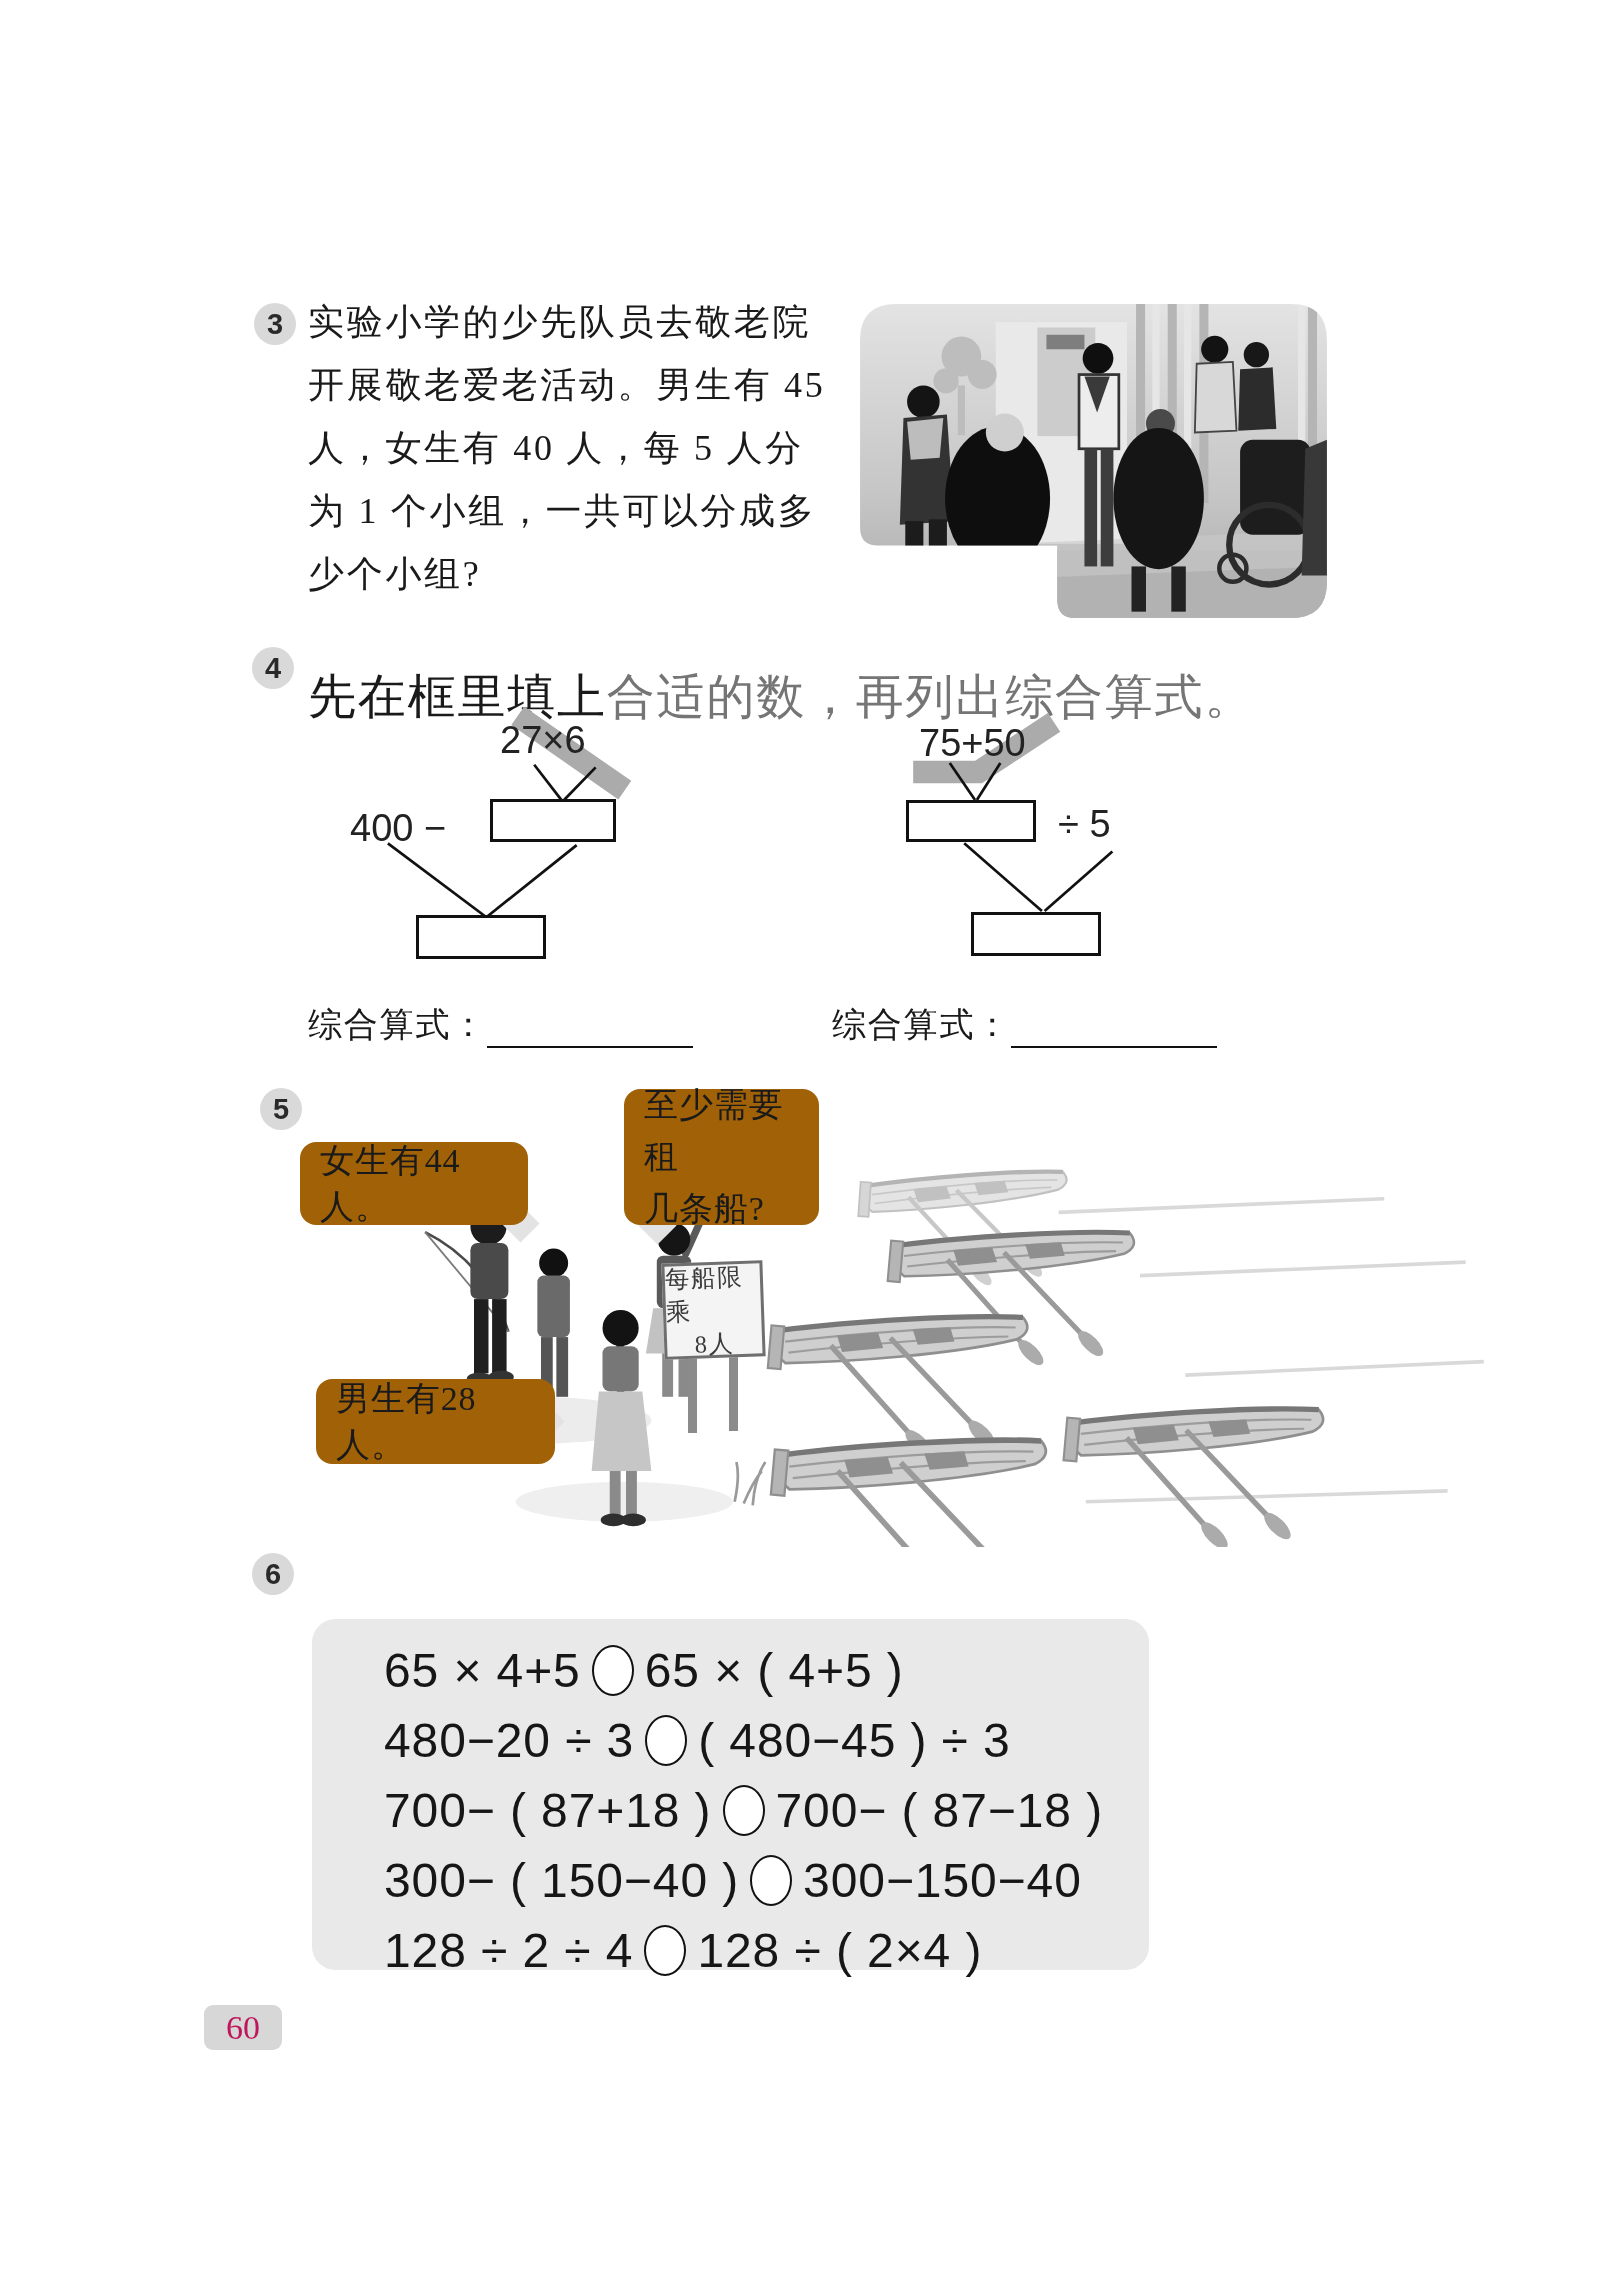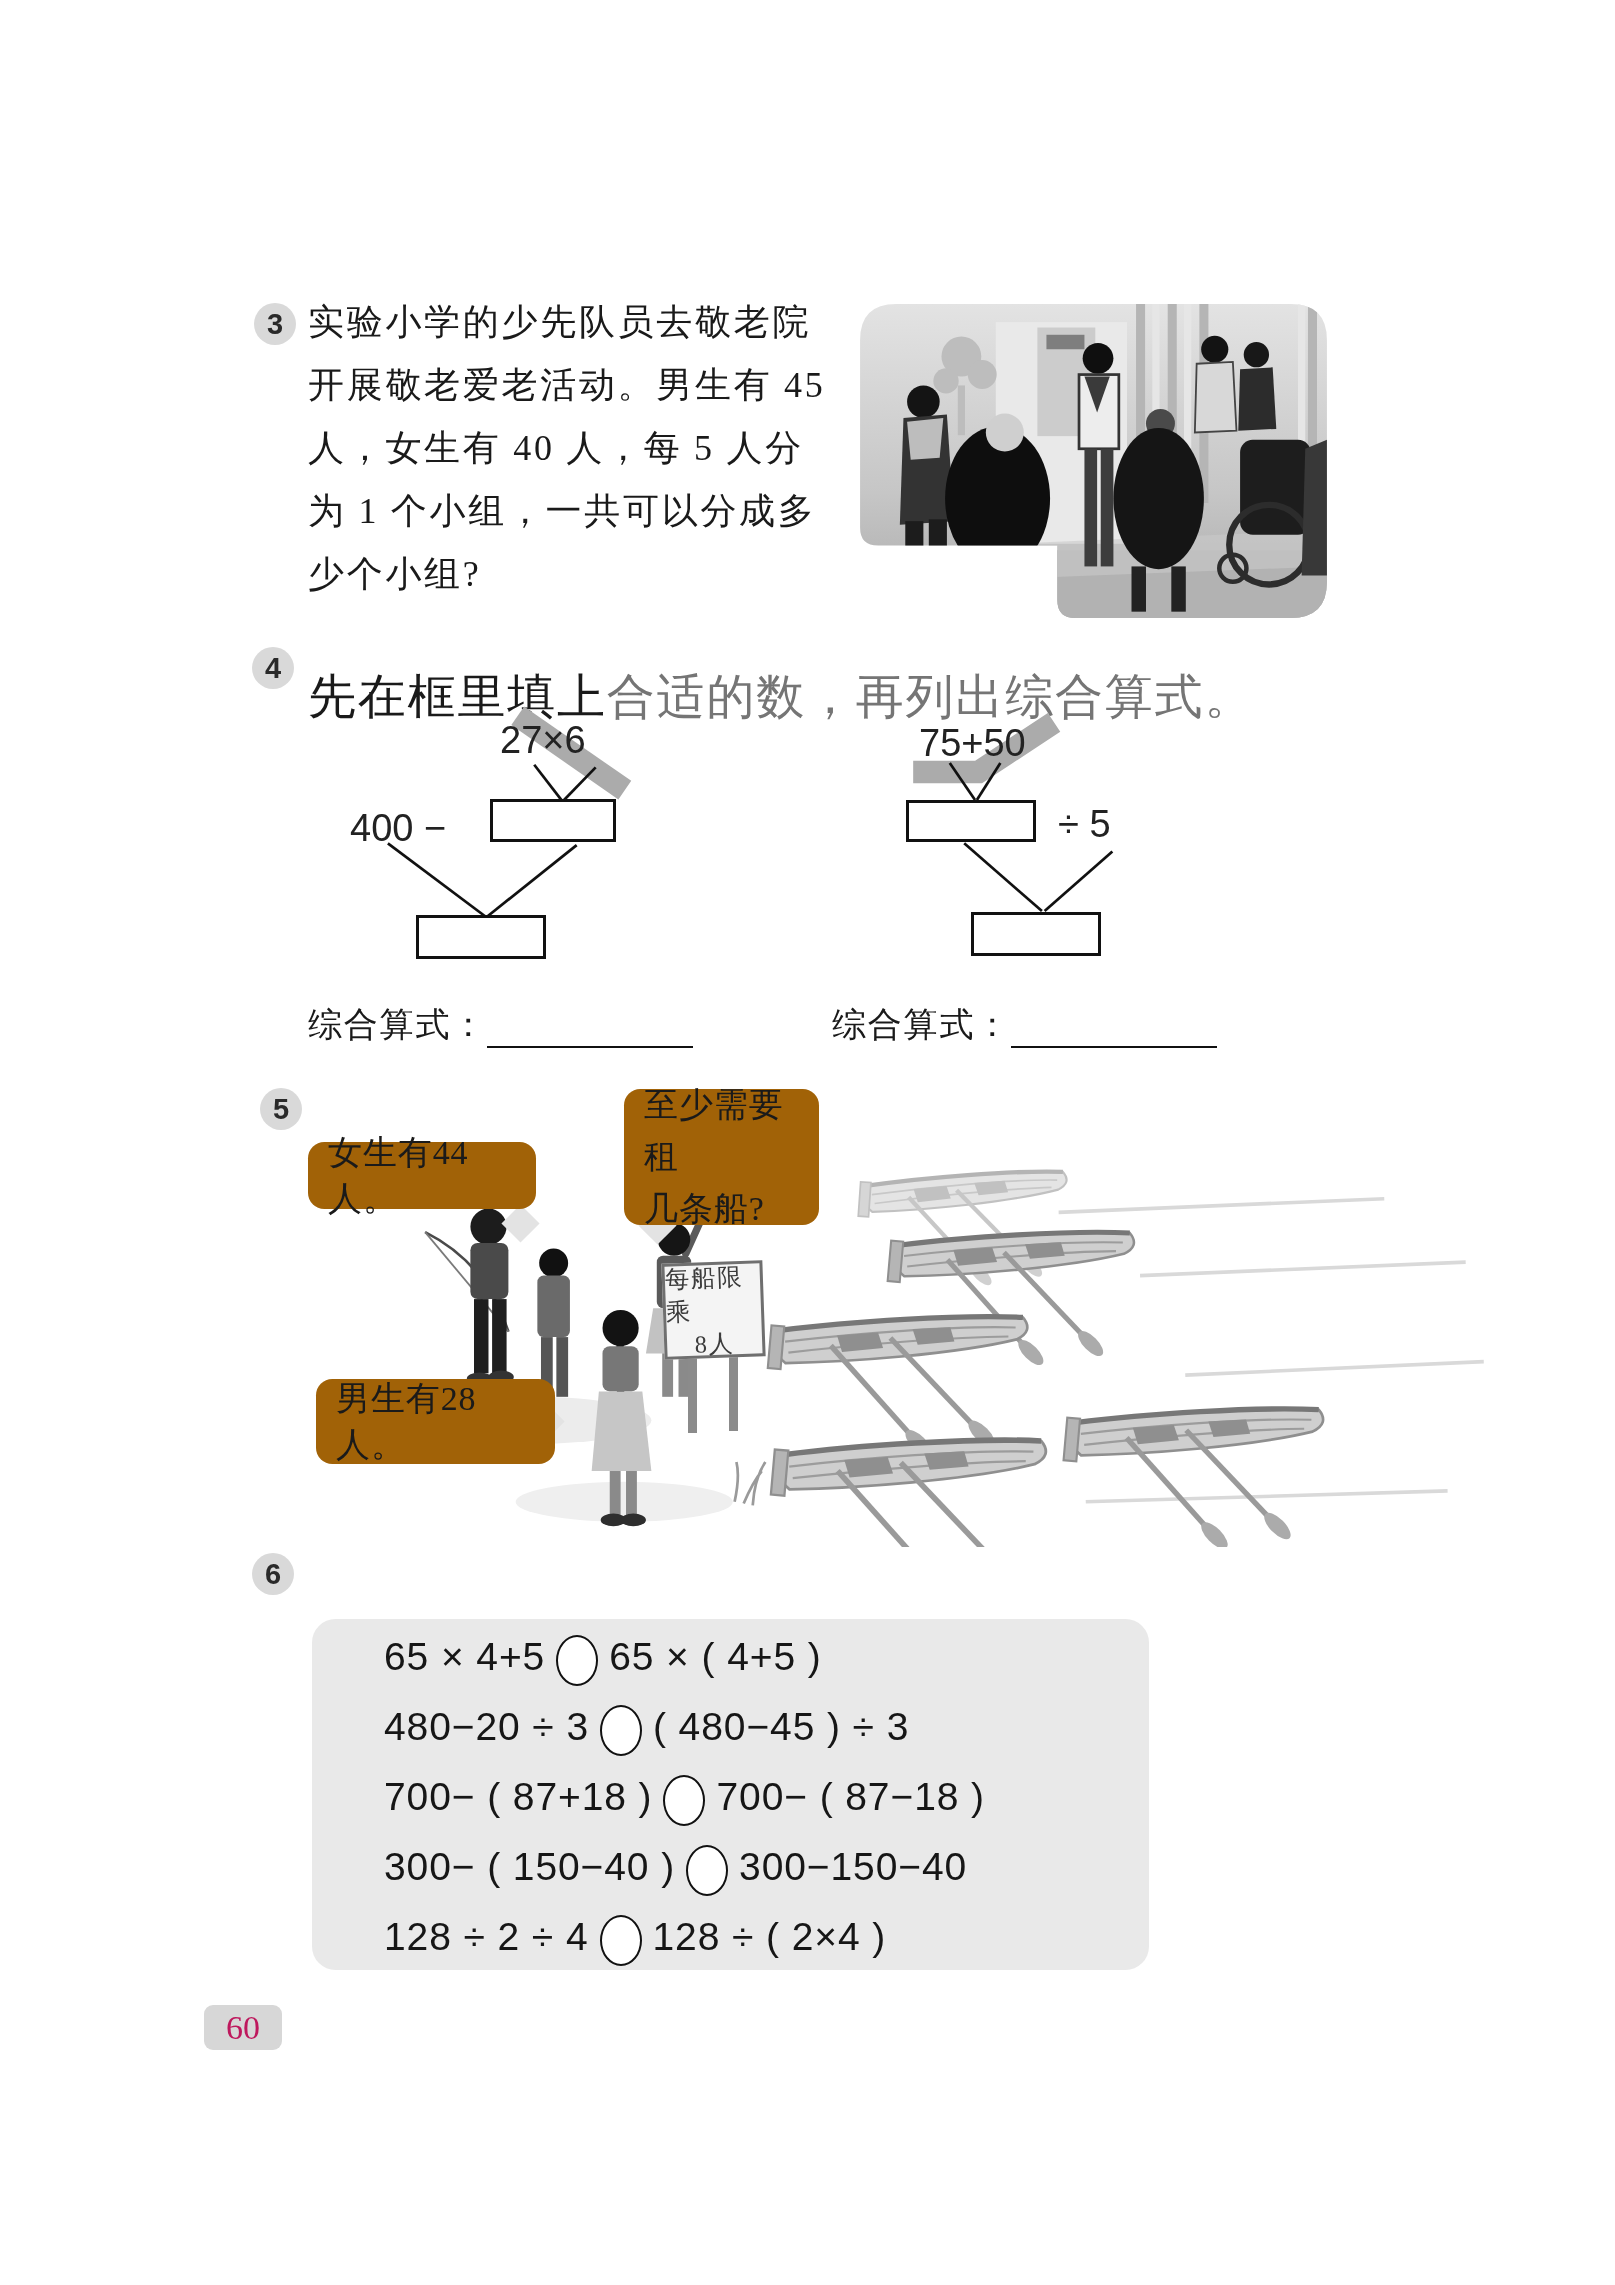--- a/index.html
+++ b/index.html
@@ -17,22 +17,22 @@
   .exprlabel{font-size:34px;letter-spacing:1.8px;white-space:nowrap;}
   .answer-line{display:inline-block;border-bottom:2.7px solid #111;height:36px;vertical-align:bottom;}
   .bubble{background:#a16207;border-radius:16.3px;display:flex;align-items:center;
           font-size:34px;letter-spacing:0.9px;padding:0 20px;box-sizing:border-box;}
   .bubble-tail{width:27px;height:27px;background:#e3e3e3;transform:rotate(45deg);}
   .signboard{background:#f4f4f4;border:3.6px solid #6f6f6f;box-sizing:border-box;
              display:flex;flex-direction:column;align-items:center;justify-content:center;
              font-size:24.4px;color:#3c3c3c;letter-spacing:1.8px;line-height:33px;transform:rotate(-2deg);}
   .signleg{width:9px;background:#8b8b8b;}
   .greybox{background:#e9e9e9;border-radius:23.5px;}
-  .cmprow{display:flex;align-items:flex-start;height:70px;
-          font-family:"Liberation Sans","DejaVu Sans",sans-serif;font-size:39px;color:#161616;
+  .cmprow{display:flex;align-items:center;height:70px;
+          font-family:"Liberation Sans","DejaVu Sans",sans-serif;font-size:48px;color:#161616;
           letter-spacing:0.9px;white-space:nowrap;}
   .circle{display:inline-block;width:38px;height:47px;border:2.7px solid #111;border-radius:50%;
           background:#fff;margin:0 11px;flex:0 0 auto;}
   .pagebadge{background:#d7d7d7;border-radius:9px;display:flex;align-items:center;justify-content:center;
              font-size:34px;color:#be185d;}
   svg{display:block;}
 </style>
 </head>
 <body>
 
@@ -236,21 +236,21 @@
   </svg>
 
   <div class="abs signleg" style="left:688px;top:1353px;height:80px;"></div>
   <div class="abs signleg" style="left:729px;top:1351px;height:80px;"></div>
   <div class="abs signboard" style="left:663px;top:1262px;width:101px;height:96px;">
     <div>每船限乘</div>
     <div>8人</div>
   </div>
 
   <div class="abs bubble-tail" style="left:507px;top:1210px;"></div>
-  <div class="abs bubble" style="left:308px;top:1142px;width:228px;height:67px;">
+  <div class="abs bubble" style="left:300px;top:1142px;width:228px;height:83px;">
     <span>女生有44人。</span>
   </div>
 
   <div class="abs bubble-tail" style="left:644px;top:1212px;"></div>
   <div class="abs bubble" style="left:624px;top:1089px;width:195px;height:136px;align-items:flex-start;flex-direction:column;justify-content:center;line-height:52px;">
     <div>至少需要租</div>
     <div>几条船?</div>
   </div>
 
   <div class="abs bubble-tail" style="left:532px;top:1408px;"></div>

